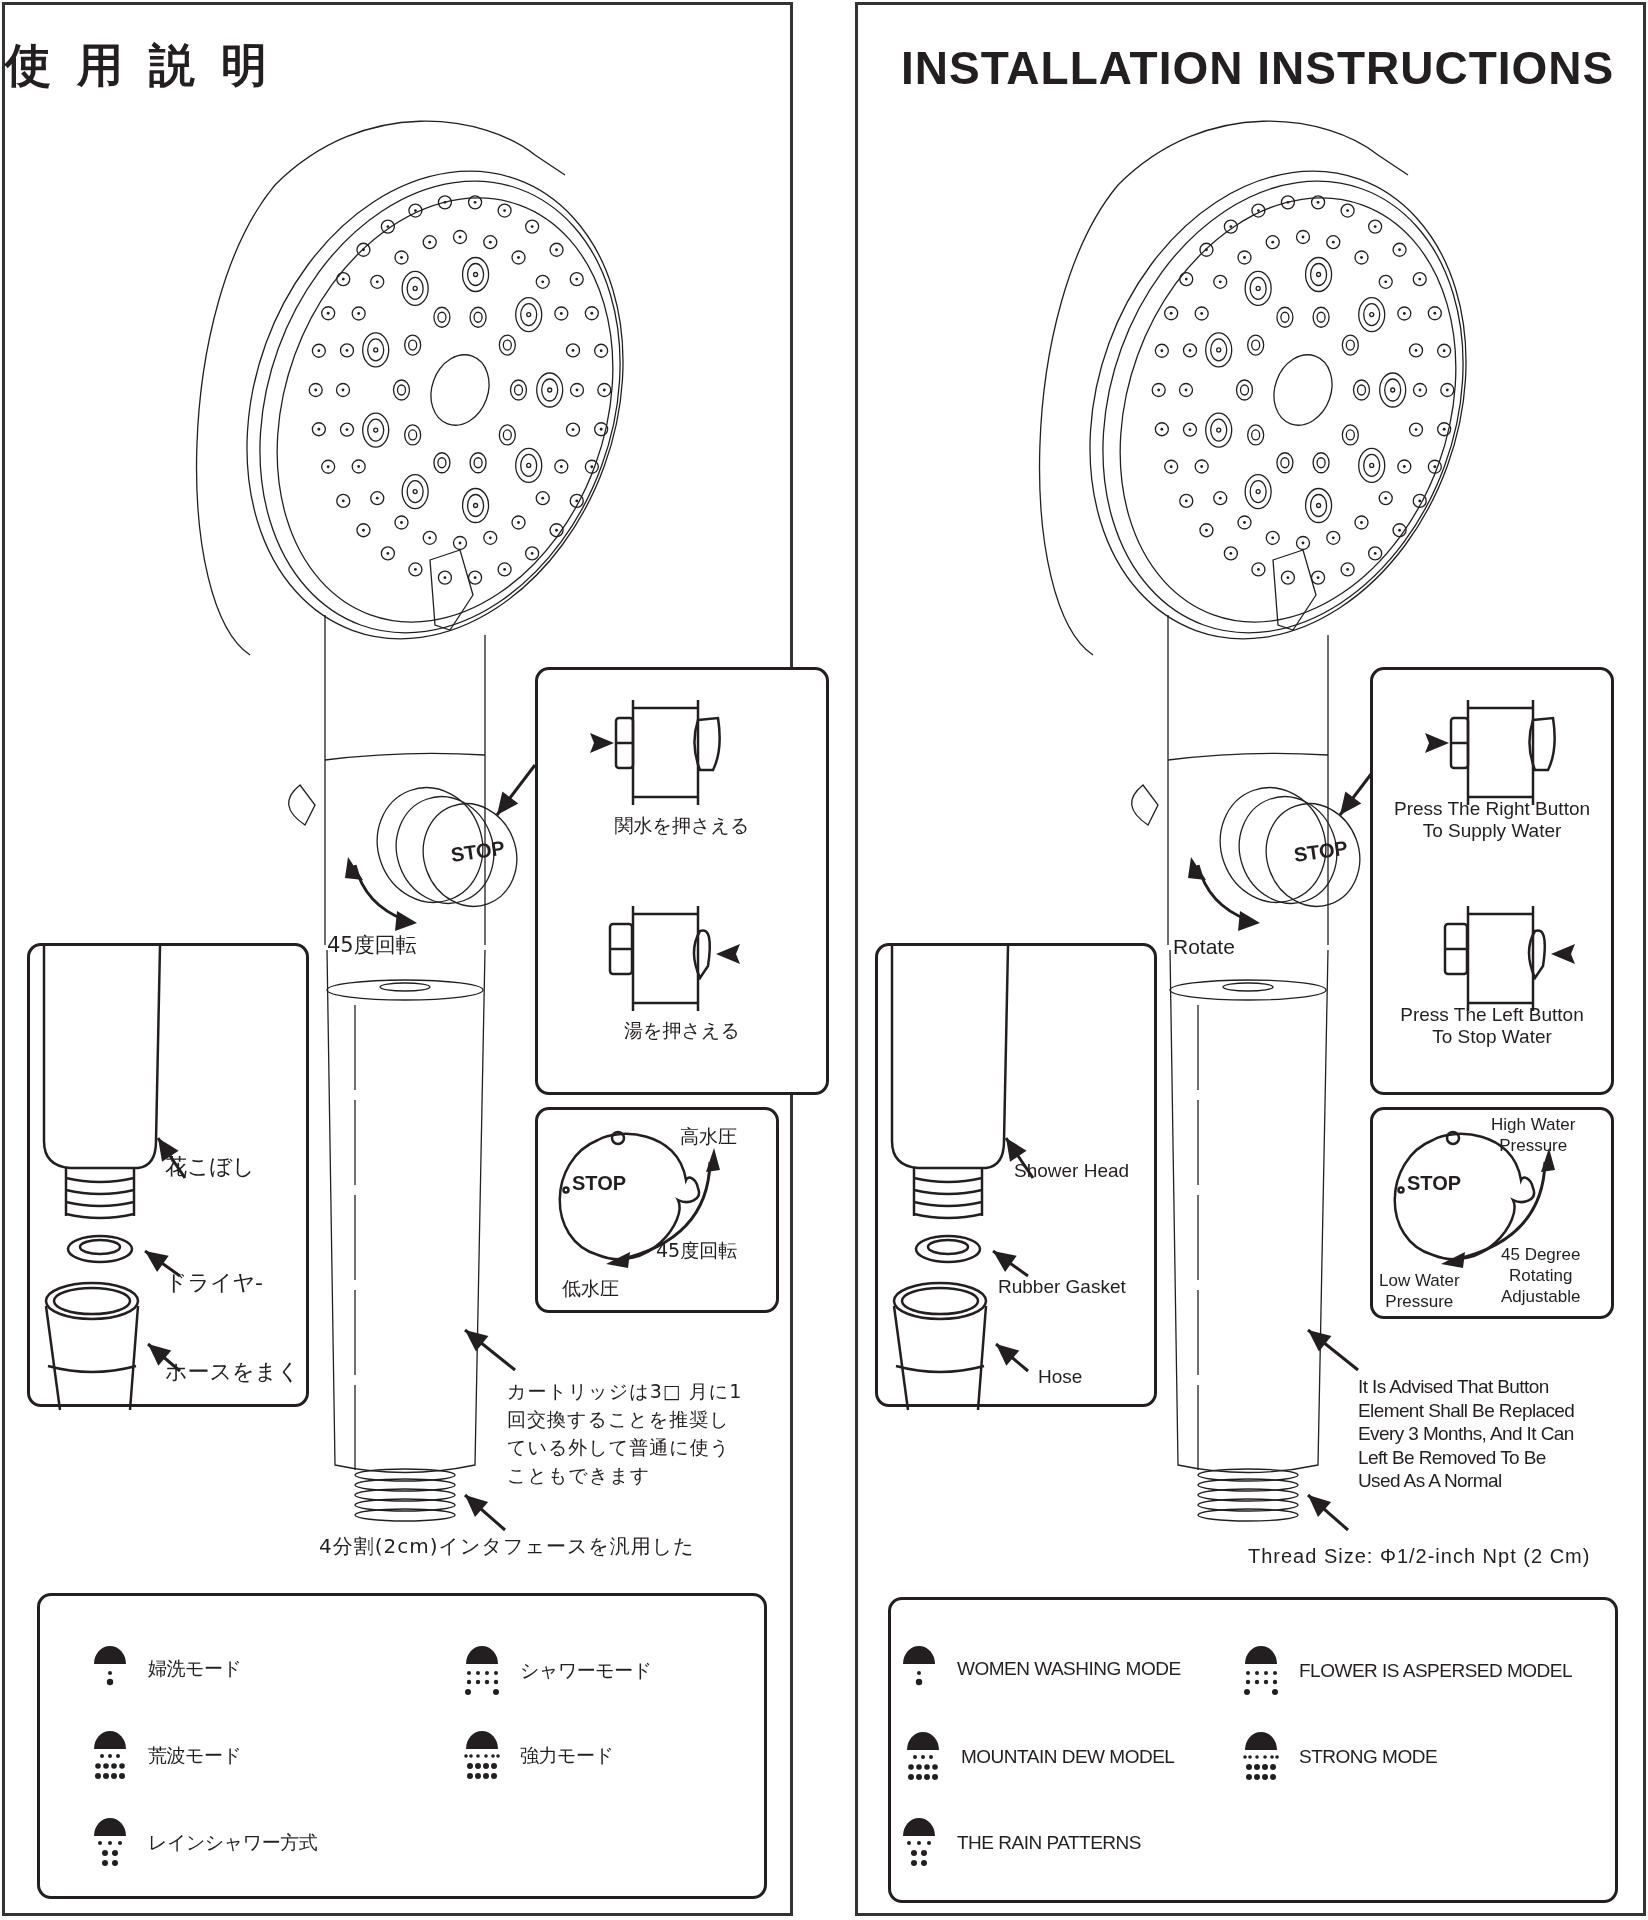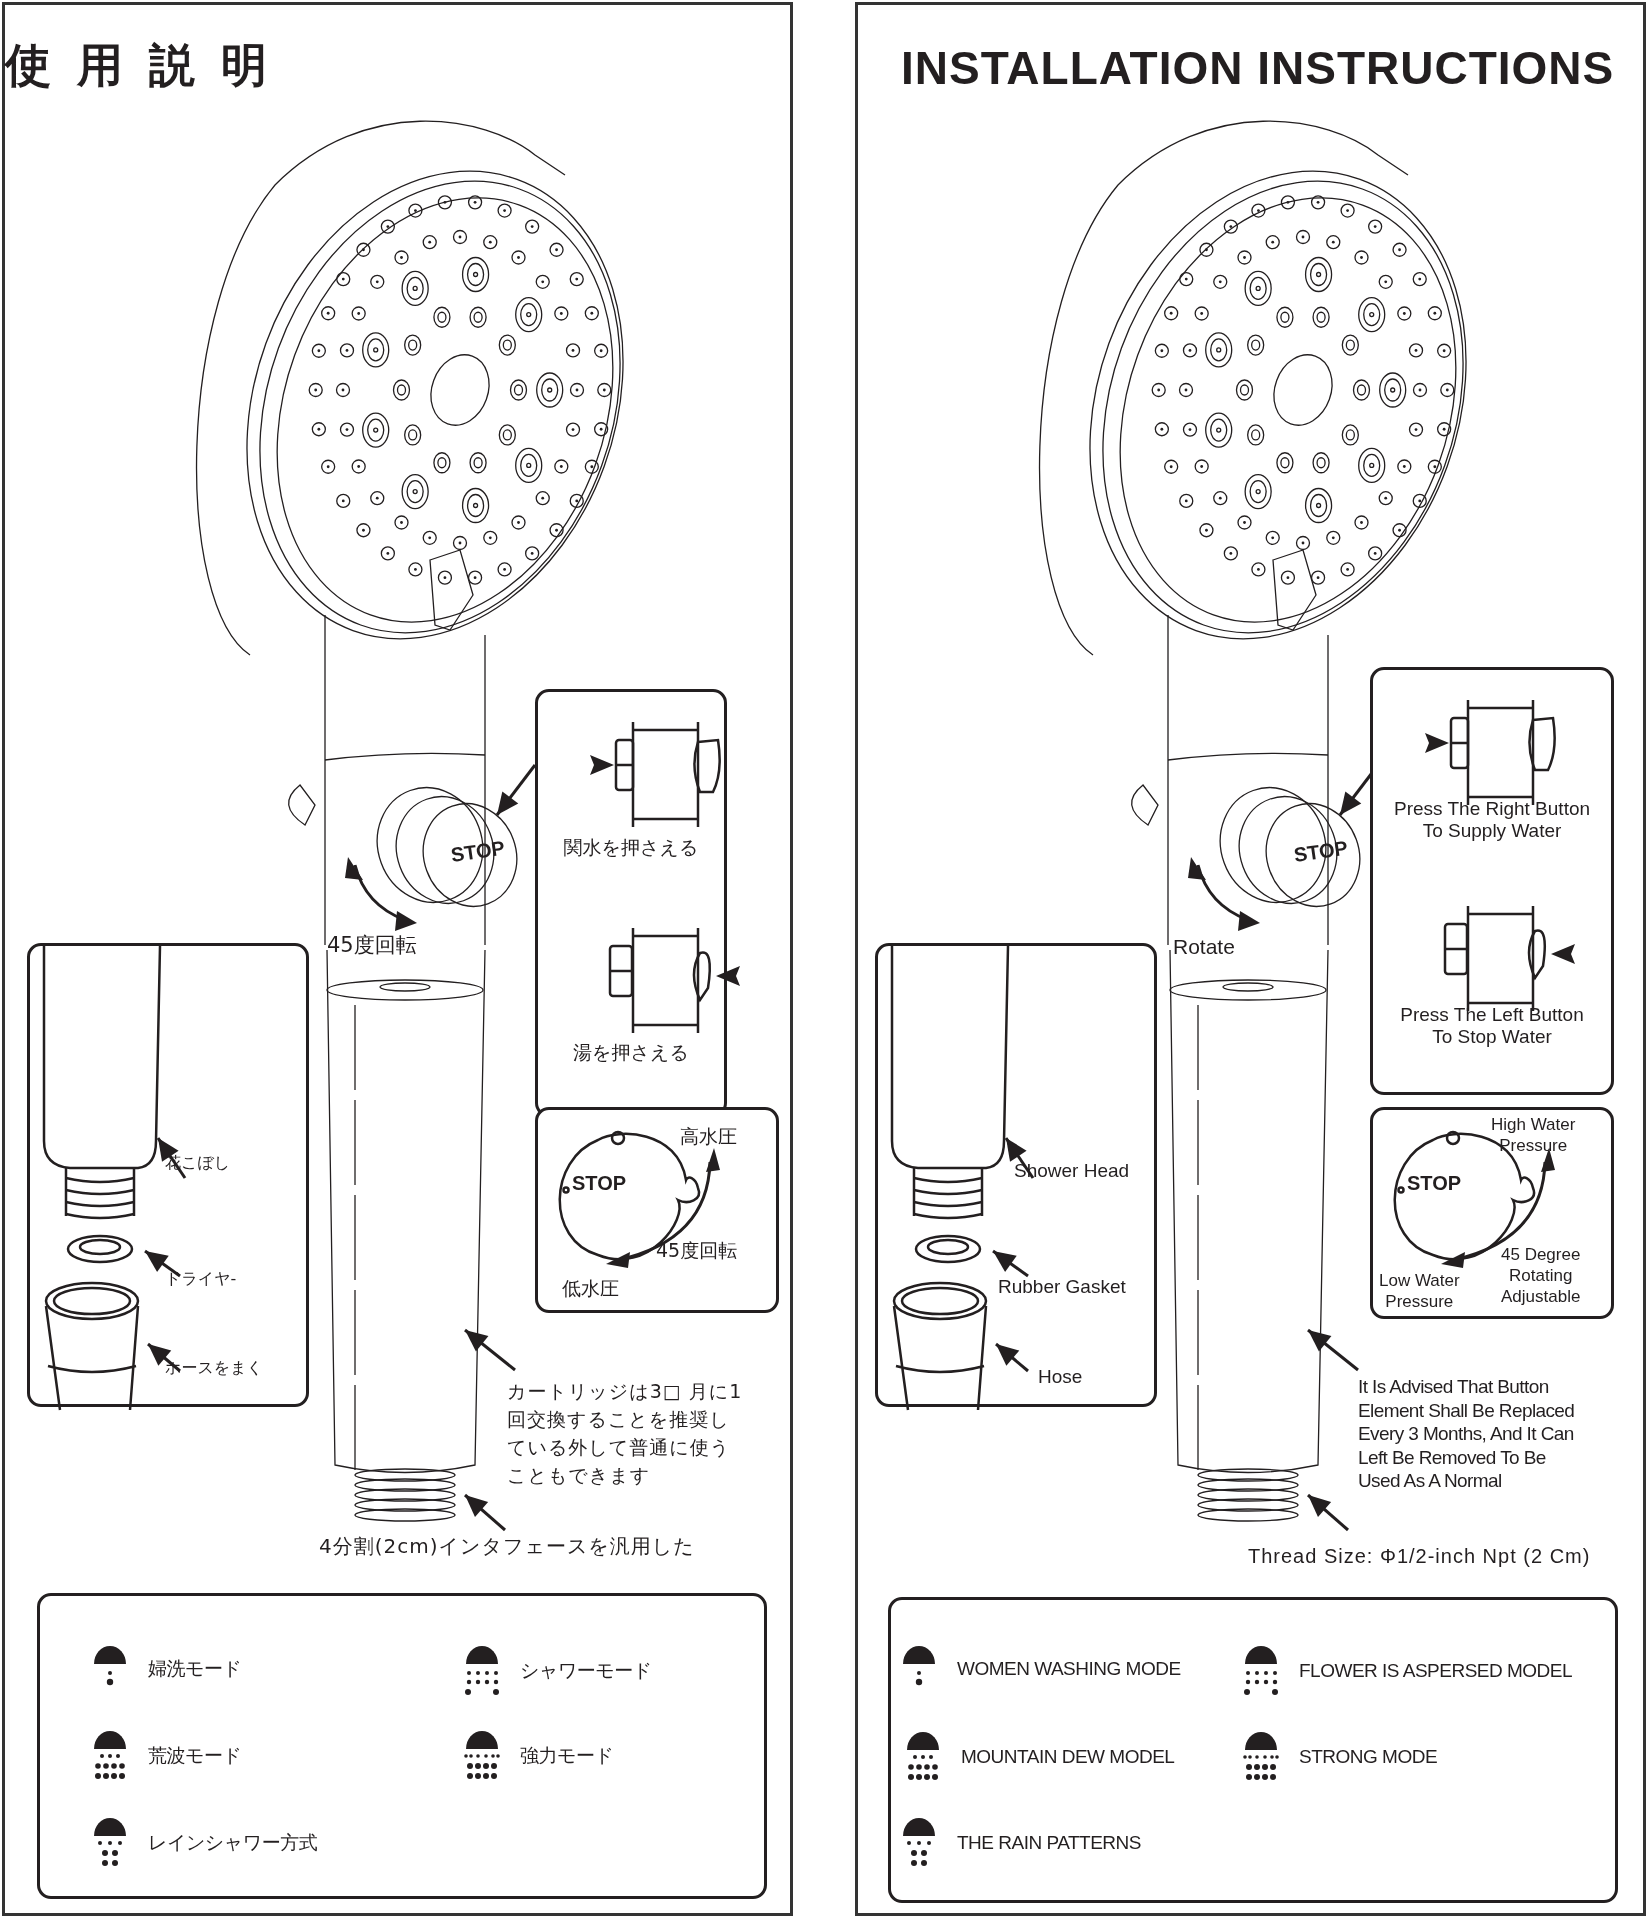--- a/index.html
+++ b/index.html
@@ -5,21 +5,21 @@
   html,body{margin:0;padding:0;background:#fff;}
   body{width:1648px;height:1920px;position:relative;overflow:hidden;font-family:"Liberation Sans","DejaVu Sans",sans-serif;color:#231f20;}
   .panel{position:absolute;top:2px;height:1914px;border:3px solid #333;box-sizing:border-box;background:#fff;}
   #panel-jp{left:2px;width:791px;}
   #panel-en{left:855px;width:791px;}
   .title{position:absolute;top:30px;left:0;right:0;font-weight:bold;color:#231f20;}
   #panel-jp .title{font-size:46px;letter-spacing:26px;font-family:"DejaVu Sans",sans-serif;}
   #panel-en .title{font-size:46px;letter-spacing:1px;top:36px;padding-left:43px;}
   .box{position:absolute;border:3px solid #231f20;border-radius:14px;box-sizing:border-box;background:#fff;}
   .lbl{position:absolute;font-size:19px;line-height:1.15;color:#231f20;white-space:nowrap;}
-  .jp{font-family:"DejaVu Sans",sans-serif;font-size:16px;}
+  .jp{font-family:"DejaVu Sans",sans-serif;font-size:22px;}
   .center{text-align:center;}
   svg{position:absolute;overflow:visible;}
   .mode-row{position:absolute;display:flex;align-items:center;}
   .mode-row .txt{font-size:19px;margin-left:20px;letter-spacing:-0.5px;}
   .mode-row .txt.jp{font-size:19px;}
   .stopb{font-weight:900;font-size:20px;}
 </style>
 </head>
 <body>
 
@@ -216,21 +216,21 @@
         <ellipse cx="400" cy="1510" rx="50" ry="6" fill="none" stroke="#231f20" stroke-width="1.3"></ellipse>
         <line x1="510" y1="1365" x2="460" y2="1325" stroke="#231f20" stroke-width="3"></line>
         <polygon points="460,1325 470.93216333220244,1346.5519791406277 483.4260642832909,1330.934602951767" fill="#231f20"></polygon>
         <line x1="500" y1="1525" x2="460" y2="1490" stroke="#231f20" stroke-width="3"></line>
         <polygon points="460,1490 469.9716412048661,1512.0128683201763 483.1417333622365,1496.9613344260385" fill="#231f20"></polygon>
       </g>
     </svg>
 
   <span class="lbl jp" style="left:322px;top:928px;font-size:21px">45度回転</span>
 
-  <div class="box" style="left:530px;top:684px;width:192px;height:428px">
+  <div class="box" style="left:530px;top:662px;width:294px;height:428px">
     <svg class="valve" width="244" height="428" style="left:0;top:0">
         <line x1="95" y1="30" x2="95" y2="135" fill="none" stroke="#231f20" stroke-width="2.5"></line>
         <line x1="160" y1="30" x2="160" y2="135" fill="none" stroke="#231f20" stroke-width="2.5"></line>
         <line x1="95" y1="38" x2="160" y2="38" fill="none" stroke="#231f20" stroke-width="2.5"></line>
         <line x1="95" y1="127" x2="160" y2="127" fill="none" stroke="#231f20" stroke-width="2.5"></line>
         <rect x="78" y="48" width="17" height="50" rx="3" fill="none" stroke="#231f20" stroke-width="2.5"></rect>
         <line x1="78" y1="73" x2="95" y2="73" fill="none" stroke="#231f20" stroke-width="2.5"></line>
         <path d="M160 50 L180 48 Q185 80 175 100 L162 100 Q152 75 160 50 Z" fill="none" stroke="#231f20" stroke-width="2.5"></path>
         <polygon points="76,73 52,63 56,73 52,83" fill="#231f20"></polygon>
         <line x1="95" y1="236" x2="95" y2="341" fill="none" stroke="#231f20" stroke-width="2.5"></line>

